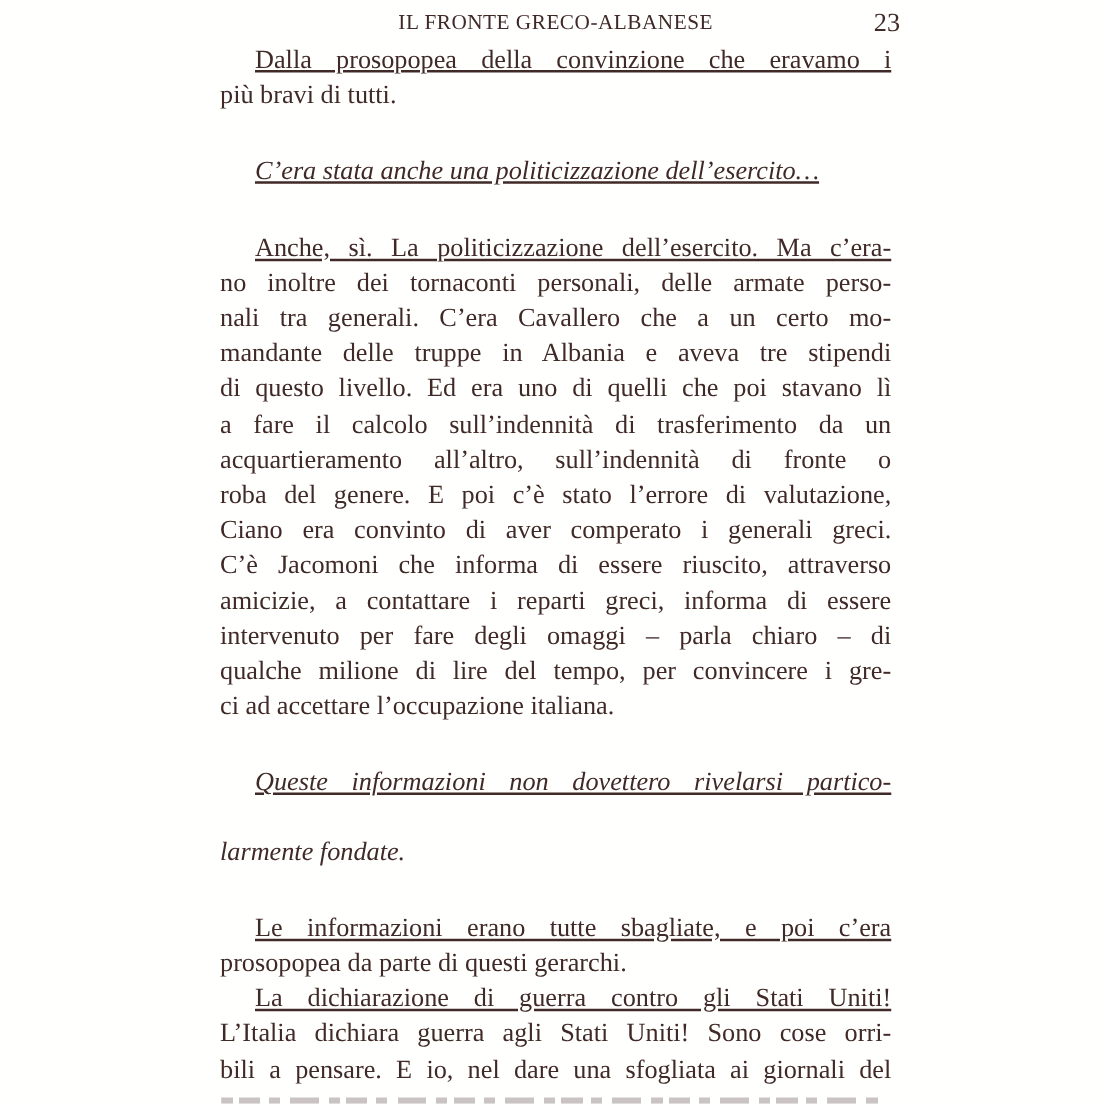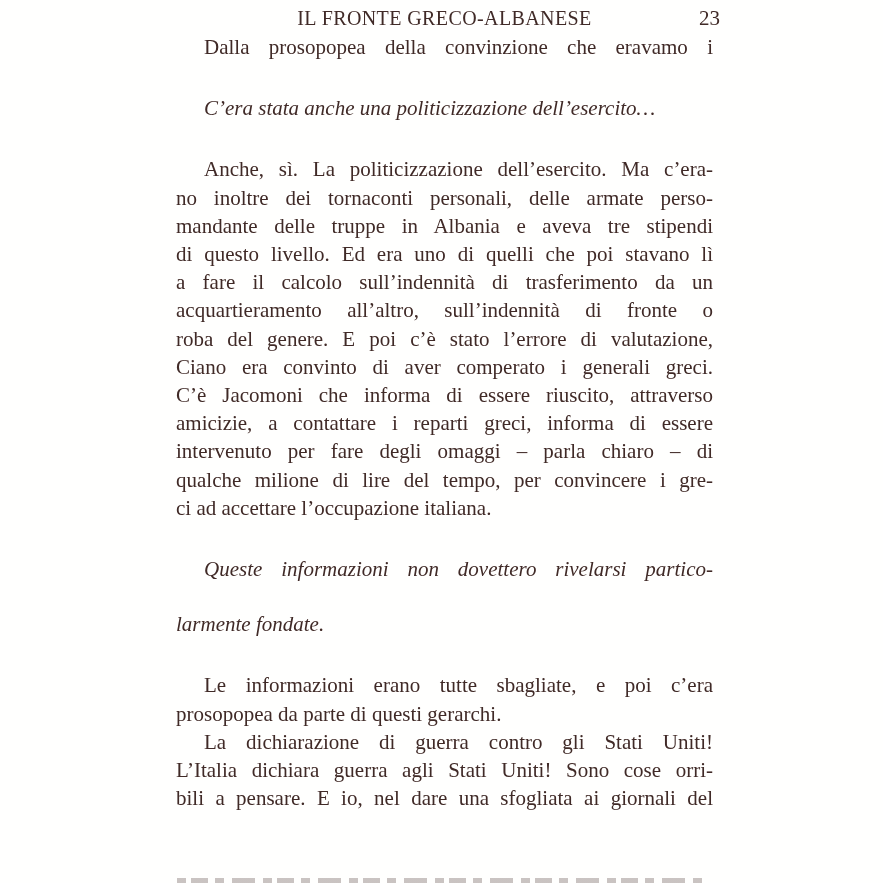--- a/index.html
+++ b/index.html
@@ -19,21 +19,21 @@
   .page {
     position: absolute;
     inset: 0;
   }
   .running-header {
     position: absolute;
     left: 176px;
     width: 537px;
     top: 6px;
     text-align: center;
-    font-size: 20px;
+    font-size: 17px;
     letter-spacing: 0.4px;
     line-height: 24px;
     white-space: nowrap;
   }
   .folio {
     position: absolute;
     left: 699px;
     top: 5px;
     font-size: 21px;
     line-height: 26px;
@@ -48,21 +48,21 @@
   }
   .line {
     white-space: nowrap;
   }
   .line.j {
     white-space: normal;
     text-align: justify;
     text-align-last: justify;
     -moz-text-align-last: justify;
   }
-  .line.in { text-indent: 28px; }
+  .line.in { text-indent: 28px; text-decoration: underline; }
   .line.it { font-style: italic; margin-top: 27px; }
   .line.gap { margin-top: 33px; }
   
   .partial-next-line {
     position: absolute;
     left: 177px;
     top: 878px;
     width: 530px;
     height: 5px;
     opacity: 0.28;
@@ -79,23 +79,25 @@
 <body style="--ink: #402a27; --paper: #fffffe;">
 
 <div class="page">
 
   <div class="running-header">IL FRONTE GRECO-ALBANESE</div>
 
   <div class="folio">23</div>
 
   <div class="text-column">
     <div class="line j in">Dalla prosopopea della convinzione che eravamo i</div>
+    <div class="line">più bravi di tutti.</div>
     <div class="line it in gap">C’era stata anche una politicizzazione dell’esercito…</div>
     <div class="line j in gap">Anche, sì. La politicizzazione dell’esercito. Ma c’era-</div>
     <div class="line j">no inoltre dei tornaconti personali, delle armate perso-</div>
+    <div class="line j">nali tra generali. C’era Cavallero che a un certo mo-</div>
     <div class="line j">mandante delle truppe in Albania e aveva tre stipendi</div>
     <div class="line j">di questo livello. Ed era uno di quelli che poi stavano lì</div>
     <div class="line j">a fare il calcolo sull’indennità di trasferimento da un</div>
     <div class="line j">acquartieramento all’altro, sull’indennità di fronte o</div>
     <div class="line j">roba del genere. E poi c’è stato l’errore di valutazione,</div>
     <div class="line j">Ciano era convinto di aver comperato i generali greci.</div>
     <div class="line j">C’è Jacomoni che informa di essere riuscito, attraverso</div>
     <div class="line j">amicizie, a contattare i reparti greci, informa di essere</div>
     <div class="line j">intervenuto per fare degli omaggi – parla chiaro – di</div>
     <div class="line j">qualche milione di lire del tempo, per convincere i gre-</div>

